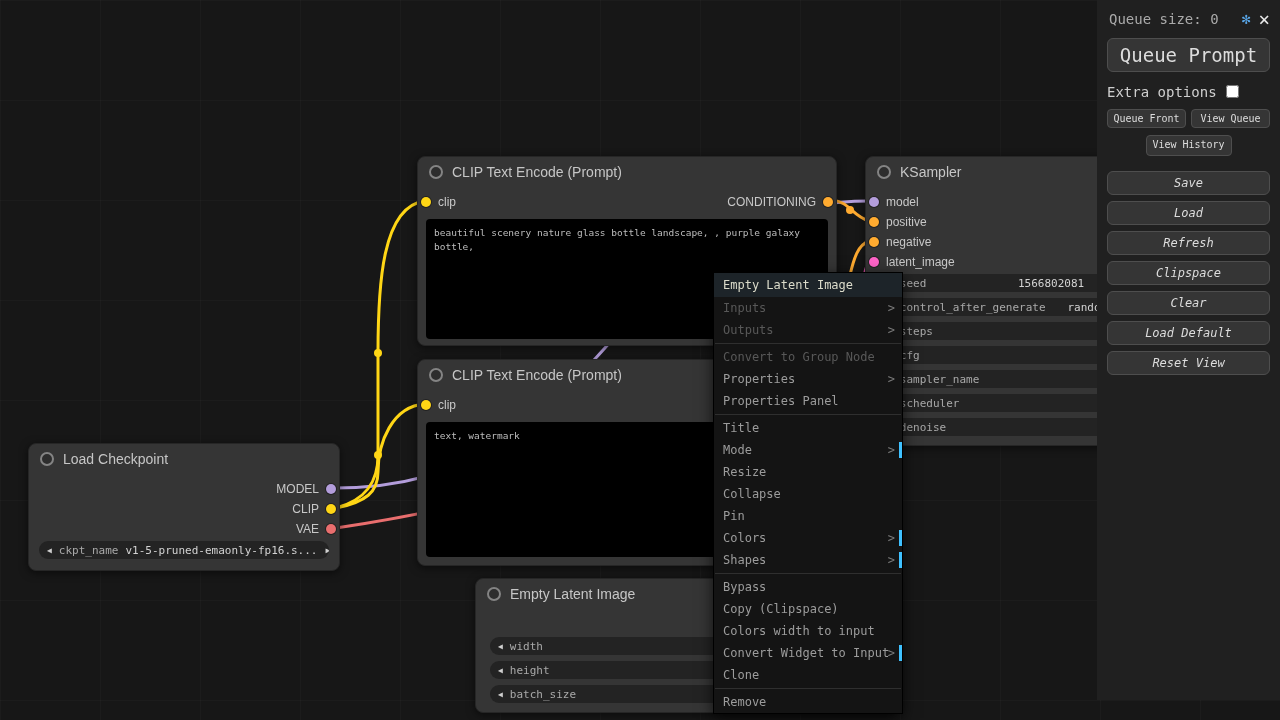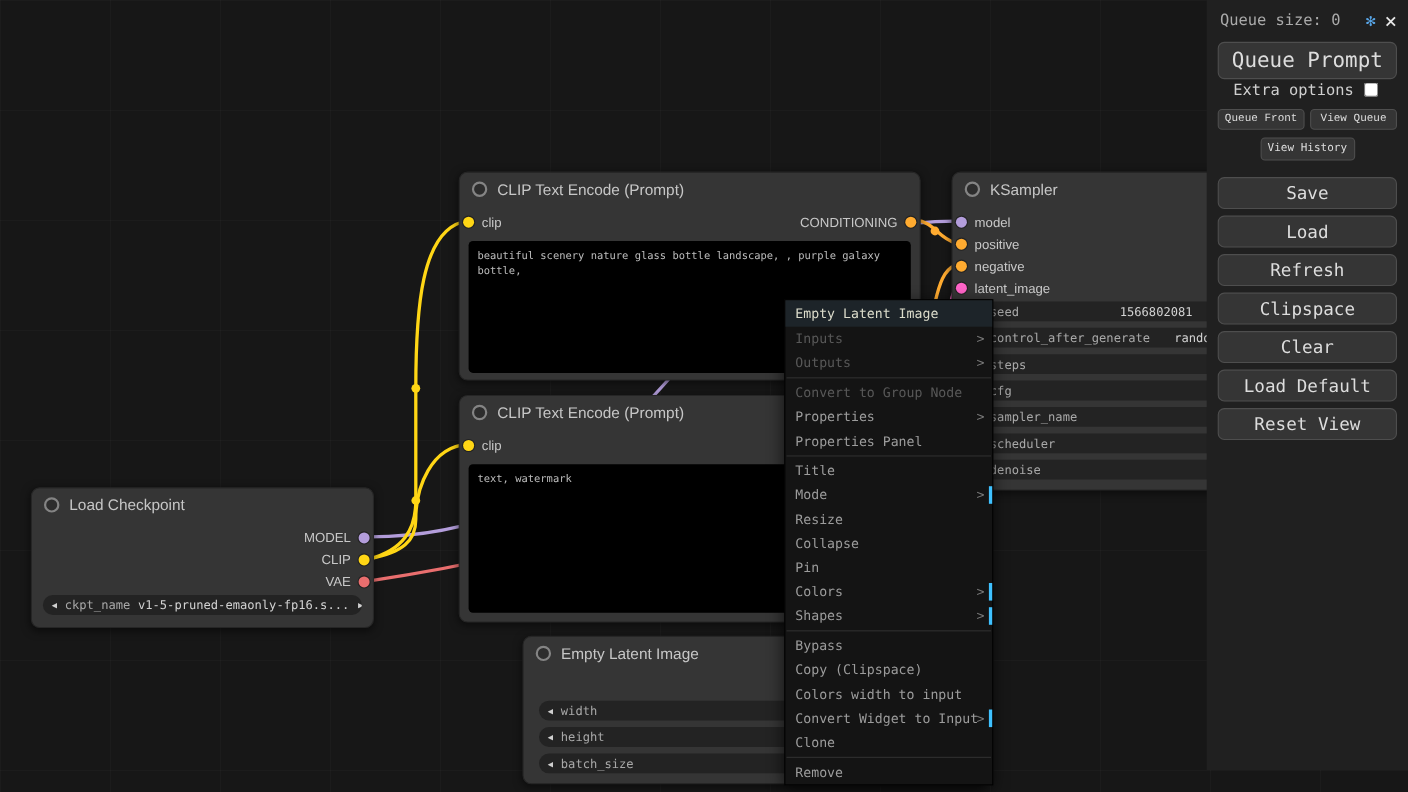--- a/index.html
+++ b/index.html
@@ -61,27 +61,27 @@
   #sidebar{position:absolute;right:0;top:0;width:183px;height:700px;z-index:20;
     background:#202020;box-sizing:border-box;padding:8px 10px;
     font-family:"DejaVu Sans Mono",monospace;color:#ddd;}
   .sb-top{display:flex;align-items:center;gap:8px;padding:2px 0 2px 2px;}
   .sb-queue-size{flex:1;font-size:14px;color:#aaa;}
   .sb-gear{color:#58a6e8;font-size:15px;cursor:pointer;}
   .sb-close{color:#e8e8e8;font-size:19px;line-height:14px;cursor:pointer;}
   .btn{display:block;width:100%;background:#353535;border:1px solid #4e4e4e;border-radius:6px;
     color:#ddd;font-family:inherit;text-align:center;cursor:pointer;box-sizing:border-box;}
   .btn-queue{font-size:19px;padding:5px 0;margin:8px 0 0 0;}
-  .extra-row{display:flex;justify-content:center;align-items:center;gap:5px;
-    font-size:14px;color:#cfcfcf;}
+  .extra-row{display:flex;align-items:center;gap:5px;
+    font-size:14px;color:#cfcfcf;margin-top:10px;}
   .extra-row input{width:13px;height:13px;background:#2a2a2a;}
   .small-row{display:flex;gap:5px;margin-top:8px;}
-  .btn-small{flex:1;font-size:10px;padding:3px 0;border-radius:4px;font-family:Liberation Mono, monospace;}
+  .btn-small{flex:1;font-size:10px;padding:3px 0;border-radius:4px;}
   .btn-history{width:86px;font-size:10px;line-height:1.25;padding:3px 0;margin:7px auto 0 auto;border-radius:4px;}
-  .btn-big{font-size:16px;padding:4px 0;margin-top:6px;}
+  .btn-big{font-size:12px;padding:4px 0;margin-top:6px;font-style:italic;}
   .btn-big.first{margin-top:15px;}
 </style>
 </head>
 <body>
 
 <div id="app">
 
   <svg id="wires" width="1280" height="720">
     <path class="w-vae" d="M 336 528 C 390 520 440 510 480 500 C 530 488 570 476 600 468"></path>
     <path class="w-model" d="M 336 488 C 620 488 600 201 869 201"></path>

